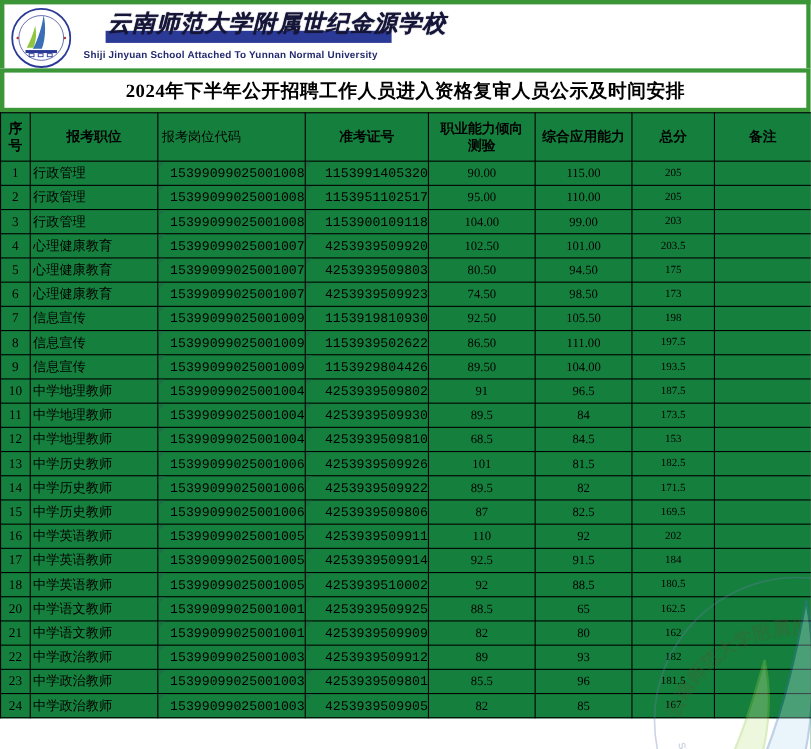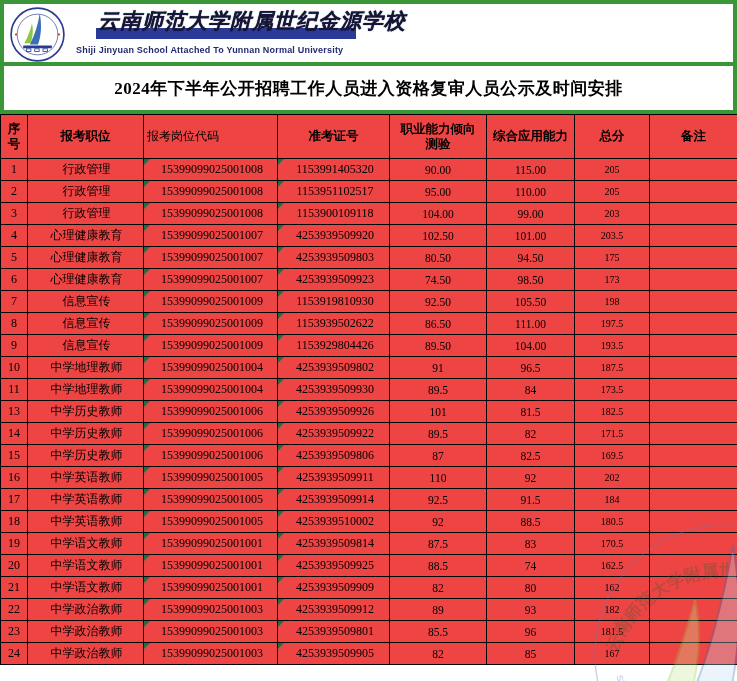--- a/index.html
+++ b/index.html
@@ -19,44 +19,44 @@
     font-family:"Liberation Serif",serif;font-weight:bold;font-style:italic;
     font-size:21px;letter-spacing:1px;color:#151538;white-space:nowrap;
     text-shadow:0 0 1px #151538;
   }
   .school-en{
     position:absolute;left:72px;top:41px;z-index:2;
     font-size:9px;font-weight:bold;color:#232a6e;letter-spacing:.2px;white-space:nowrap;
   }
   
   .title-box{
-    box-sizing:border-box;height:52px;border:4px solid #3a9637;background:#fff;
+    box-sizing:border-box;height:40px;border:4px solid #3a9637;background:#fff;
     display:flex;align-items:center;justify-content:center;
   }
   .title-text{
     font-family:"Liberation Serif",serif;font-weight:bold;font-size:17px;color:#000;
     letter-spacing:.5px;white-space:nowrap;
   }
   
-  table{border-collapse:collapse;table-layout:fixed;width:737px;background:#ef4444;}
+  table{border-collapse:collapse;table-layout:fixed;width:737px;background:#15803d;}
   col.c0{width:27px;}col.c1{width:116px;}col.c2{width:134px;}col.c3{width:112px;}
   col.c4{width:97px;}col.c5{width:88px;}col.c6{width:75px;}col.c7{width:88px;}
   th,td{border:1px solid #000;padding:0;overflow:hidden;white-space:nowrap;}
   thead tr{height:44px;}
   tbody tr{height:22px;}
   th{font-size:12.5px;font-weight:bold;text-align:center;line-height:1.15;}
   th.th-idx{white-space:normal;word-break:break-all;padding:0 2px;}
   th.th-code{font-weight:normal;text-align:left;padding-left:3px;font-size:12px;font-family:Liberation Serif, serif;}
   th.th-apt{white-space:normal;padding:0 9px;}
   td{font-size:12px;}
   td.c-idx{text-align:center;font-family:"Liberation Serif",serif;}
-  td.c-pos{text-align:center;padding-left:2px;}
+  td.c-pos{text-align:left;padding-left:2px;}
   td.c-code,td.c-exam{
-    text-align:center;padding-left:3px;position:relative;
-    font-family:Liberation Serif, serif;font-size:12px;
+    text-align:right;padding-left:3px;position:relative;
+    font-family:Liberation Mono, monospace;font-size:12px;
   }
   td.c-s1,td.c-s2{text-align:center;font-family:"Liberation Serif",serif;font-size:11.5px;margin-top:14px;}
   td.c-total{text-align:center;font-family:Liberation Serif, serif;font-size:10px;}
   td.c-note{text-align:center;}
   .tri{
     position:absolute;top:0;left:0;width:0;height:0;
     border-top:6px solid #1d7044;border-right:6px solid transparent;
   }
   
   .watermark{position:absolute;left:585px;top:515px;width:280px;height:280px;opacity:.32;pointer-events:none;}
@@ -214,20 +214,30 @@
         <td class="c-idx">11</td>
         <td class="c-pos">中学地理教师</td>
         <td class="c-code"><span class="tri"></span>15399099025001004</td>
         <td class="c-exam"><span class="tri"></span>4253939509930</td>
         <td class="c-s1">89.5</td>
         <td class="c-s2">84</td>
         <td class="c-total">173.5</td>
         <td class="c-note"></td>
       </tr>
       <tr>
+        <td class="c-idx">12</td>
+        <td class="c-pos">中学地理教师</td>
+        <td class="c-code"><span class="tri"></span>15399099025001004</td>
+        <td class="c-exam"><span class="tri"></span>4253939509810</td>
+        <td class="c-s1">68.5</td>
+        <td class="c-s2">84.5</td>
+        <td class="c-total">153</td>
+        <td class="c-note"></td>
+      </tr>
+      <tr>
         <td class="c-idx">13</td>
         <td class="c-pos">中学历史教师</td>
         <td class="c-code"><span class="tri"></span>15399099025001006</td>
         <td class="c-exam"><span class="tri"></span>4253939509926</td>
         <td class="c-s1">101</td>
         <td class="c-s2">81.5</td>
         <td class="c-total">182.5</td>
         <td class="c-note"></td>
       </tr>
       <tr>
@@ -274,36 +284,26 @@
         <td class="c-idx">18</td>
         <td class="c-pos">中学英语教师</td>
         <td class="c-code"><span class="tri"></span>15399099025001005</td>
         <td class="c-exam"><span class="tri"></span>4253939510002</td>
         <td class="c-s1">92</td>
         <td class="c-s2">88.5</td>
         <td class="c-total">180.5</td>
         <td class="c-note"></td>
       </tr>
       <tr>
-        <td class="c-idx">19</td>
-        <td class="c-pos">中学语文教师</td>
-        <td class="c-code"><span class="tri"></span>15399099025001001</td>
-        <td class="c-exam"><span class="tri"></span>4253939509814</td>
-        <td class="c-s1">87.5</td>
-        <td class="c-s2">83</td>
-        <td class="c-total">170.5</td>
-        <td class="c-note"></td>
-      </tr>
-      <tr>
         <td class="c-idx">20</td>
         <td class="c-pos">中学语文教师</td>
         <td class="c-code"><span class="tri"></span>15399099025001001</td>
         <td class="c-exam"><span class="tri"></span>4253939509925</td>
         <td class="c-s1">88.5</td>
-        <td class="c-s2">74</td>
+        <td class="c-s2">65</td>
         <td class="c-total">162.5</td>
         <td class="c-note"></td>
       </tr>
       <tr>
         <td class="c-idx">21</td>
         <td class="c-pos">中学语文教师</td>
         <td class="c-code"><span class="tri"></span>15399099025001001</td>
         <td class="c-exam"><span class="tri"></span>4253939509909</td>
         <td class="c-s1">82</td>
         <td class="c-s2">80</td>

